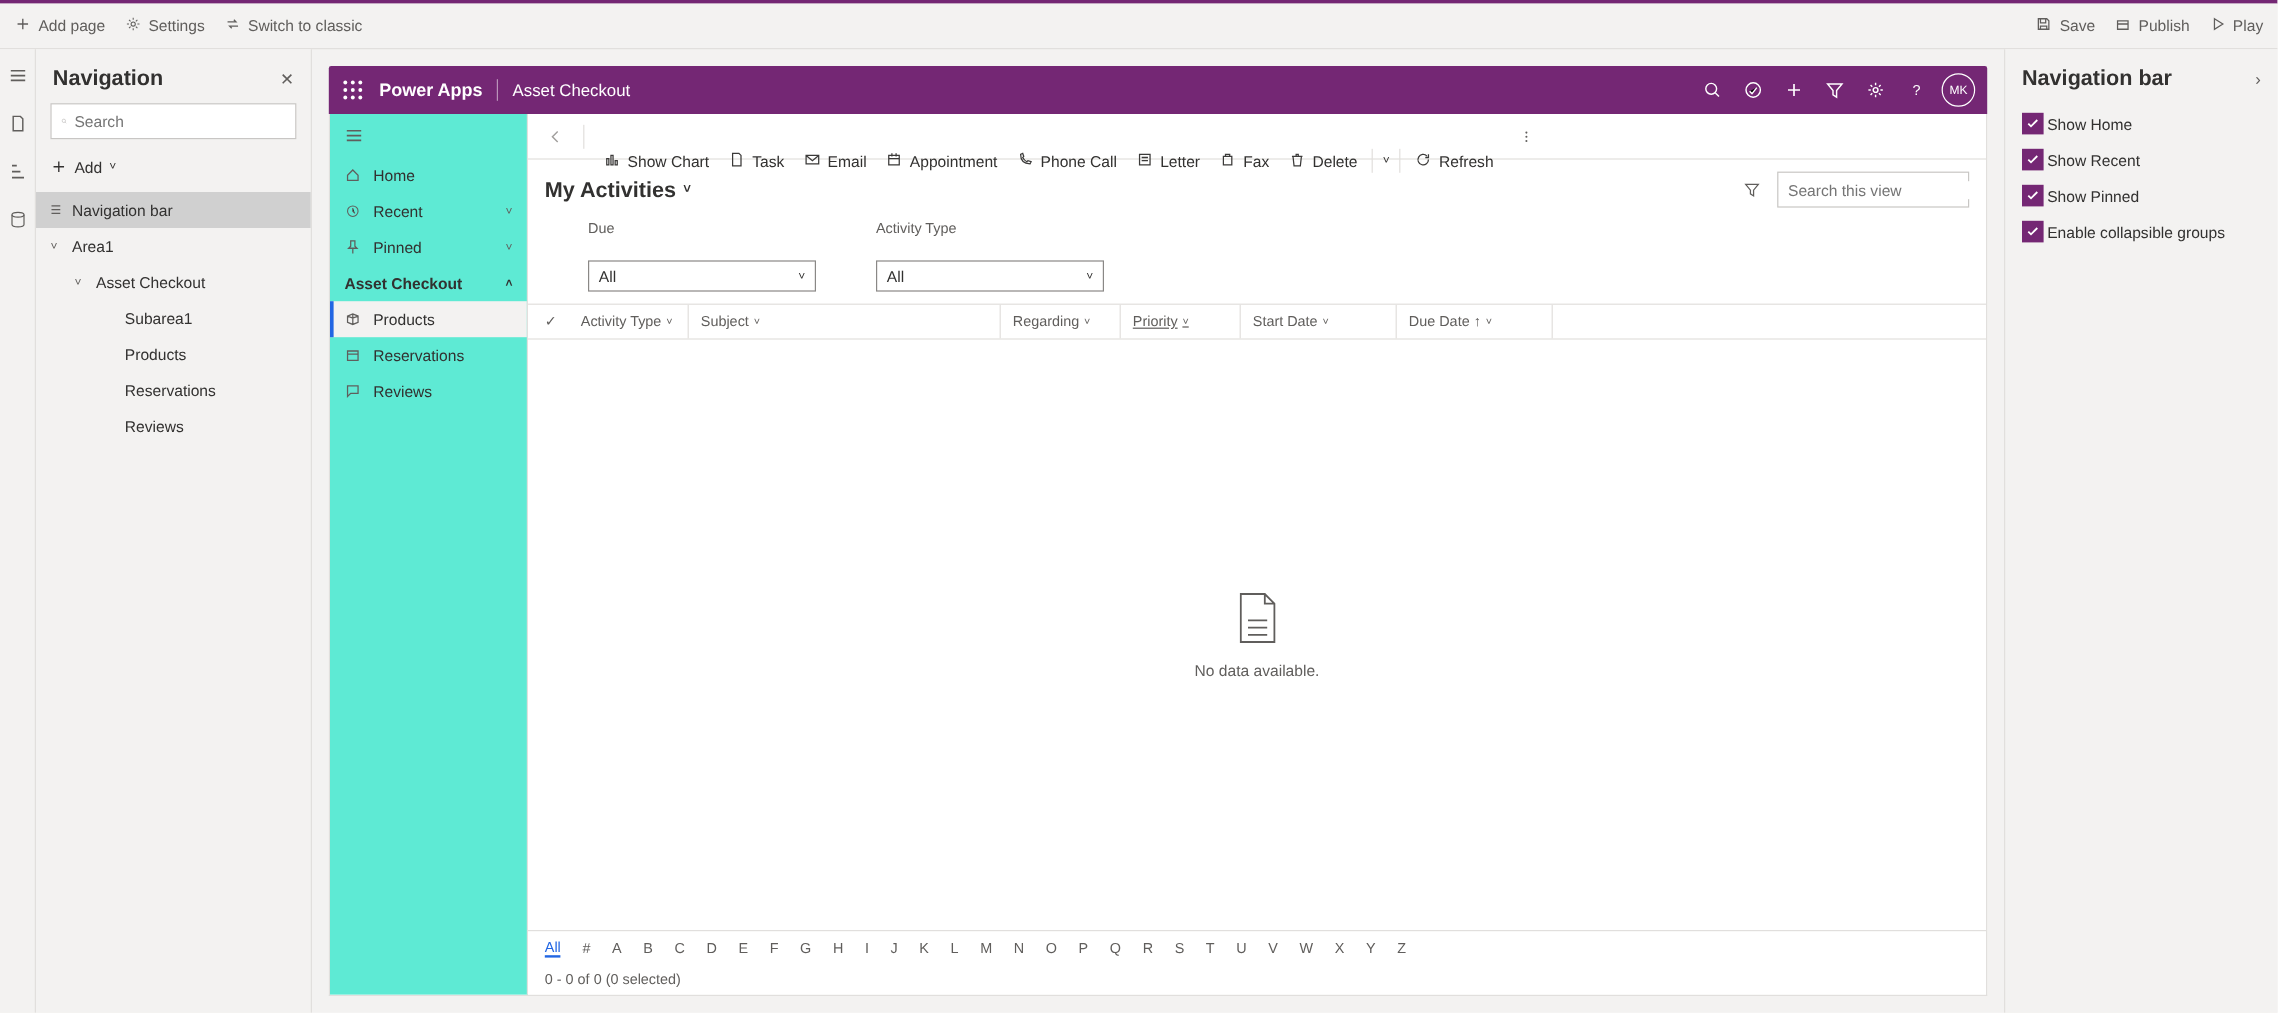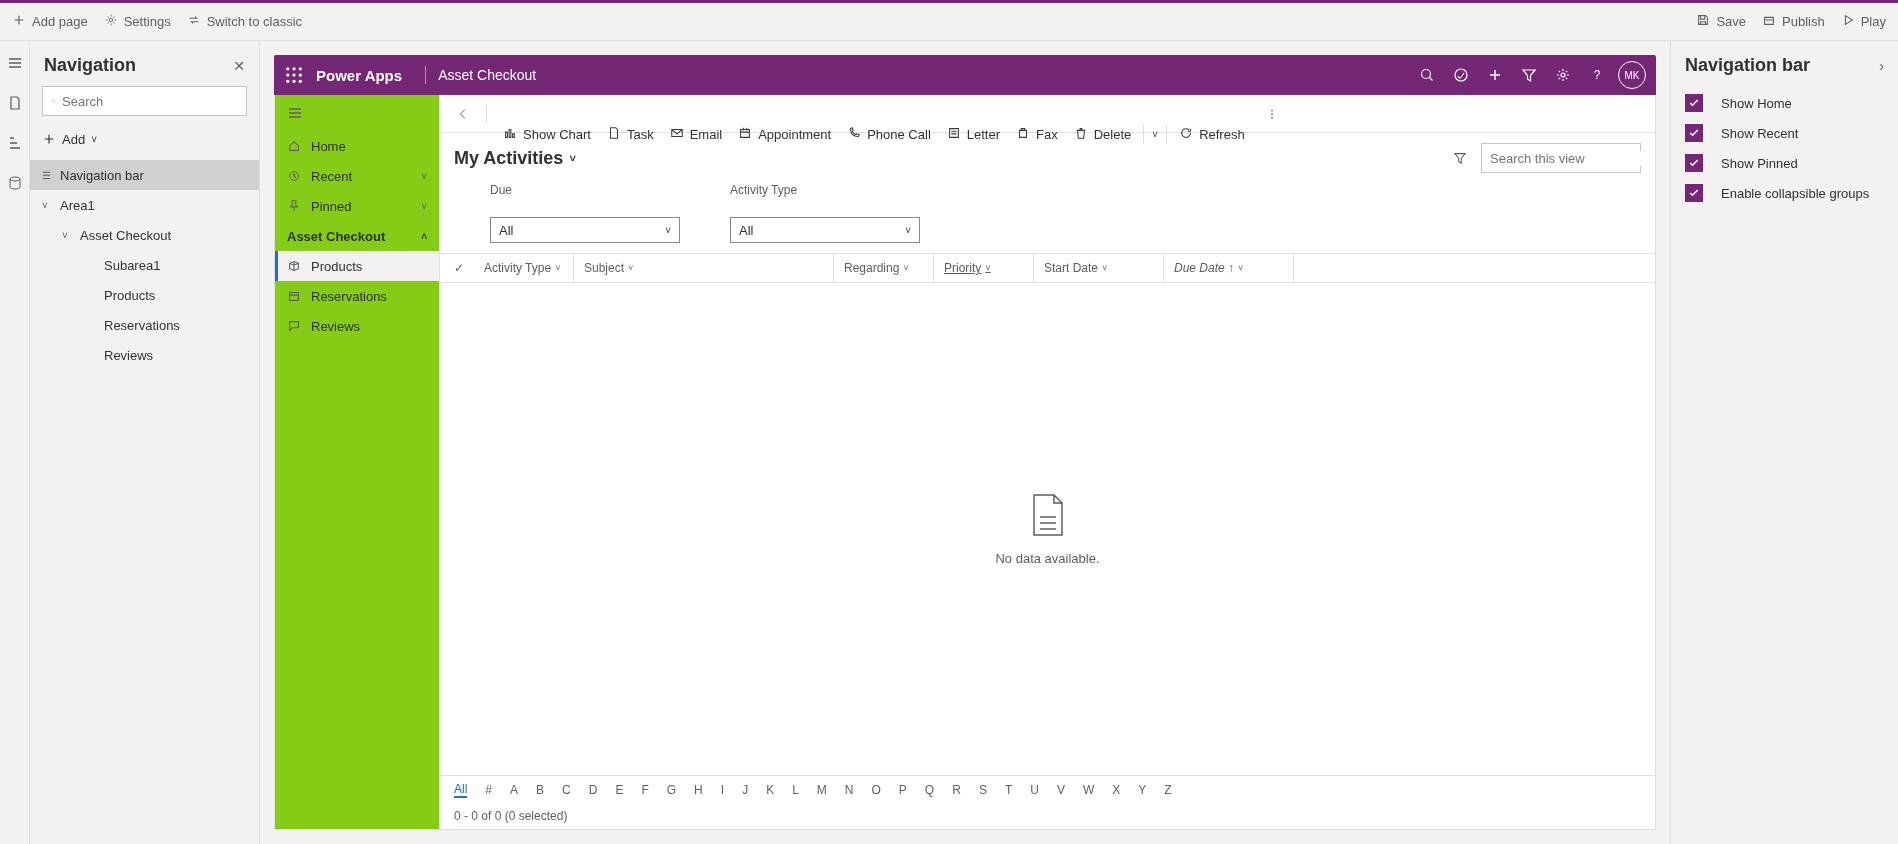--- a/index.html
+++ b/index.html
@@ -23,29 +23,29 @@
 .tree { flex: 1; overflow: auto; }
 .tree-row { height: 30px; display: flex; align-items: center; gap: 6px; padding-left: 12px; cursor: pointer; }
 .tree-row.depth1 { padding-left: 12px; }
 .tree-row.depth2 { padding-left: 32px; }
 .tree-row.depth3 { padding-left: 56px; }
 .tree-row.selected { background: #d0d0d0; }
 .tree-chevron { width: 12px; display: inline-block; font-size: 10px; color: #605e5c; }
 .canvas { flex: 1; display: flex; flex-direction: column; padding: 14px; overflow: hidden; }
 .purplebar { height: 40px; background: #742774; color: #fff; display: flex; align-items: center; padding: 0 10px; border-radius: 2px 2px 0 0; }
 .waffle { width: 20px; height: 20px; margin-right: 12px; cursor: pointer; }
-.brand { font-weight: 600; font-size: 15px; margin-right: 23px; }
+.brand { font-weight: 600; font-size: 15px; margin-right: 12px; }
 .brand-sep { width: 1px; height: 18px; background: rgba(255,255,255,0.5); margin-right: 12px; }
 .appname { font-size: 14px; }
 .purplebar .spacer { flex: 1; }
 .purple-icon { width: 34px; height: 34px; display: flex; align-items: center; justify-content: center; cursor: pointer; }
 .purple-icon svg { width: 16px; height: 16px; }
 .avatar { width: 28px; height: 28px; border: 1px solid #fff; border-radius: 50%; display: flex; align-items: center; justify-content: center; font-size: 10px; margin-left: 4px; }
 .appbody { flex: 1; display: flex; background: #fff; border: 1px solid #e1dfdd; border-top: none; overflow: hidden; }
-.sitemap { width: 165px; border-right: 1px solid #e1dfdd; background: #84cc16; }
+.sitemap { width: 165px; border-right: 1px solid #e1dfdd; background: #5eead4; }
 .sm-ham { height: 36px; display: flex; align-items: center; padding-left: 12px; }
 .sm-row { height: 30px; display: flex; align-items: center; padding: 0 12px; gap: 10px; cursor: pointer; }
 .sm-row.group { font-weight: 600; justify-content: space-between; }
 .sm-row.active { border-left: 3px solid #2266e3; background: #f3f2f1; padding-left: 9px; }
 .sm-icon { width: 14px; height: 14px; color: #605e5c; flex-shrink: 0; }
 .sm-chevron { margin-left: auto; font-size: 10px; color: #605e5c; }
 .content { flex: 1; display: flex; flex-direction: column; }
 .cmdbar { height: 38px; border-bottom: 1px solid #e1dfdd; display: flex; align-items: center; padding: 0 8px; gap: 4px; }
 .cmdbtn { display: flex; align-items: center; gap: 6px; padding: 0 8px; height: 30px; cursor: pointer; color: #323130; }
 .cmdbtn svg { width: 14px; height: 14px; }
@@ -63,21 +63,21 @@
 .gridhdr-cell { display: flex; align-items: center; gap: 4px; padding-right: 10px; border-right: 1px solid #e1dfdd; height: 100%; margin-right: 10px; }
 .empty { flex: 1; display: flex; flex-direction: column; align-items: center; justify-content: center; color: #605e5c; gap: 14px; }
 .empty svg { width: 40px; height: 44px; }
 .alphabet { height: 28px; border-top: 1px solid #e1dfdd; display: flex; align-items: center; gap: 18px; padding-left: 14px; font-size: 12px; color: #605e5c; }
 .alphabet span { cursor: pointer; }
 .alphabet span.active { color: #2266e3; border-bottom: 2px solid #2266e3; }
 .status { height: 26px; display: flex; align-items: center; padding-left: 14px; font-size: 12px; color: #605e5c; }
 .rightpanel { width: 228px; background: #f3f2f1; border-left: 1px solid #e1dfdd; padding: 14px; }
 .rightpanel-header { display: flex; align-items: center; justify-content: space-between; margin-bottom: 18px; }
 .rightpanel-header h2 { font-size: 18px; font-weight: 600; }
-.checkrow { display: flex; align-items: center; gap: 18px; margin-bottom: 12px; cursor: pointer; }
+.checkrow { display: flex; align-items: center; gap: 3px; margin-bottom: 12px; cursor: pointer; }
 .checkbox { width: 18px; height: 18px; background: #742774; display: flex; align-items: center; justify-content: center; }
 .checkbox svg { width: 12px; height: 12px; color: #fff; }
 </style>
 </head>
 <body>
 
 <div class="topstripe"></div>
 
 <div class="topbar">
   <div class="left" id="topbar-left">
@@ -430,21 +430,21 @@
               <span style="font-size:9px;">˅</span>
             </div>
             <div class="gridhdr-cell" style="width:90px;text-decoration:underline;">
               <span>Priority</span>
               <span style="font-size:9px;">˅</span>
             </div>
             <div class="gridhdr-cell" style="width:120px;">
               <span>Start Date</span>
               <span style="font-size:9px;">˅</span>
             </div>
-            <div class="gridhdr-cell" style="width:120px;font-style:italic;">
+            <div class="gridhdr-cell" style="width:120px;">
               <span>Due Date ↑</span>
               <span style="font-size:9px;">˅</span>
             </div>
           </div>
 
         <div class="empty">
           <svg viewBox="0 0 40 44">
               <path fill="none" stroke="#605e5c" stroke-width="1.5" d="M6 2h20l8 8v32H6z M26 2v8h8 M12 24h16 M12 30h16 M12 36h16"></path>
             </svg>
           <span>No data available.</span>

